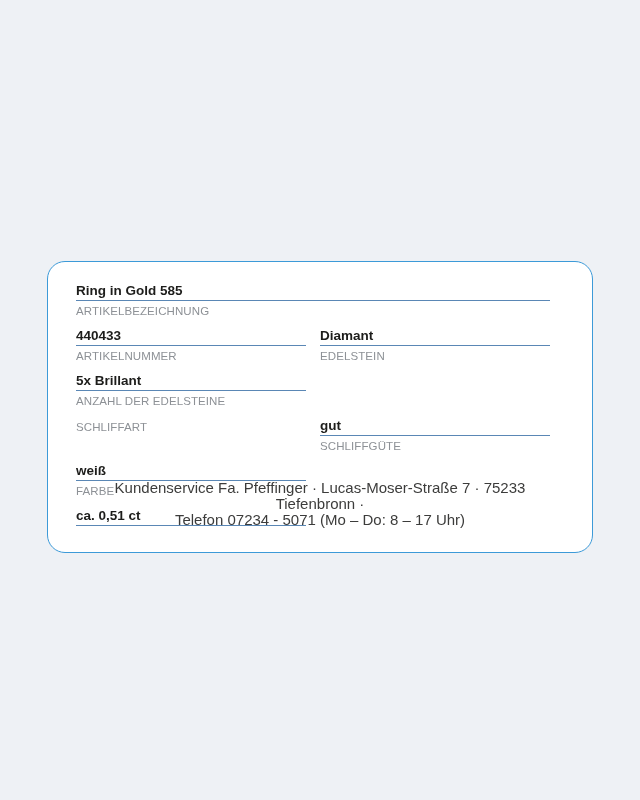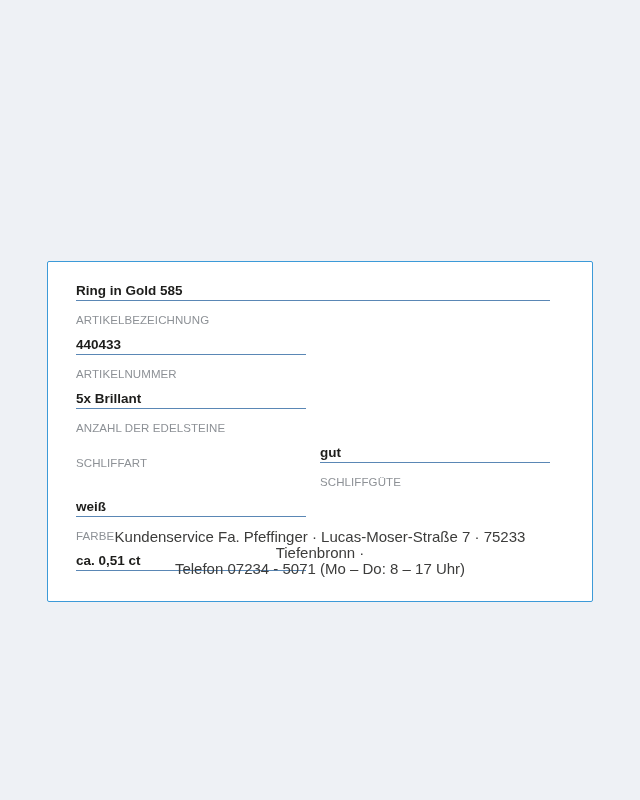--- a/index.html
+++ b/index.html
@@ -16,24 +16,24 @@
   .page {
     position: relative;
     width: 640px;
     height: 800px;
   }
   .card {
     position: absolute;
     left: 47px;
     top: 261px;
     width: 546px;
-    height: 341px;
+    height: 292px;
     background: #ffffff;
     border: 1px solid #3c9ad8;
-    border-radius: 2px;
+    border-radius: 18px;
     box-sizing: border-box;
   }
   .card-inner {
     position: absolute;
     left: 28px;
     top: 20px;
     right: 28px;
     bottom: 14px;
   }
   .rows {
@@ -65,21 +65,20 @@
   }
   .value.blank { visibility: hidden; }
   .label {
     font-size: 11.5px;
     color: #8d9196;
     line-height: 16px;
     letter-spacing: 0.1px;
     padding-top: 2px;
     padding-bottom: 8px;
     white-space: nowrap;
-    margin-top: 9px;
   }
   .label.blank { visibility: hidden; }
   .footer {
     position: absolute;
     left: 0;
     right: 0;
     bottom: 10px;
     text-align: center;
   }
   .footer-line {
@@ -104,20 +103,26 @@
             <div class="label">ARTIKELBEZEICHNUNG</div>
           </div>
         </div>
 
         <div class="row">
           <div class="cell half">
             <div class="field">
               <div class="value">440433</div>
             </div>
             <div class="label">ARTIKELNUMMER</div>
+          </div>
+          <div class="cell half">
+            <div class="field">
+              <div class="value">Diamant</div>
+            </div>
+            <div class="label">EDELSTEIN</div>
           </div>
         </div>
 
         <div class="row">
           <div class="cell half">
             <div class="field">
               <div class="value">5x Brillant</div>
             </div>
             <div class="label">ANZAHL DER EDELSTEINE</div>
           </div>

